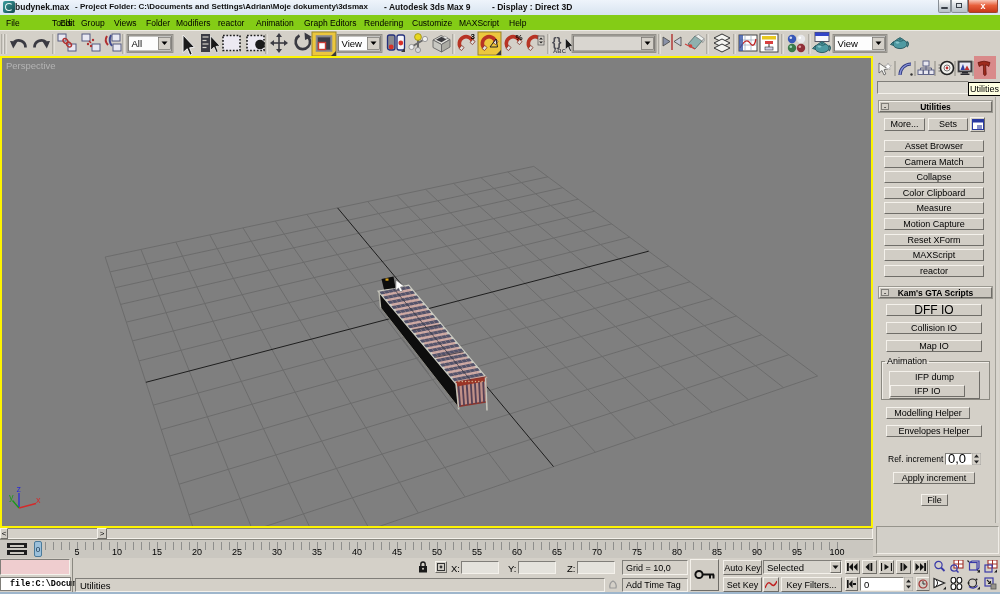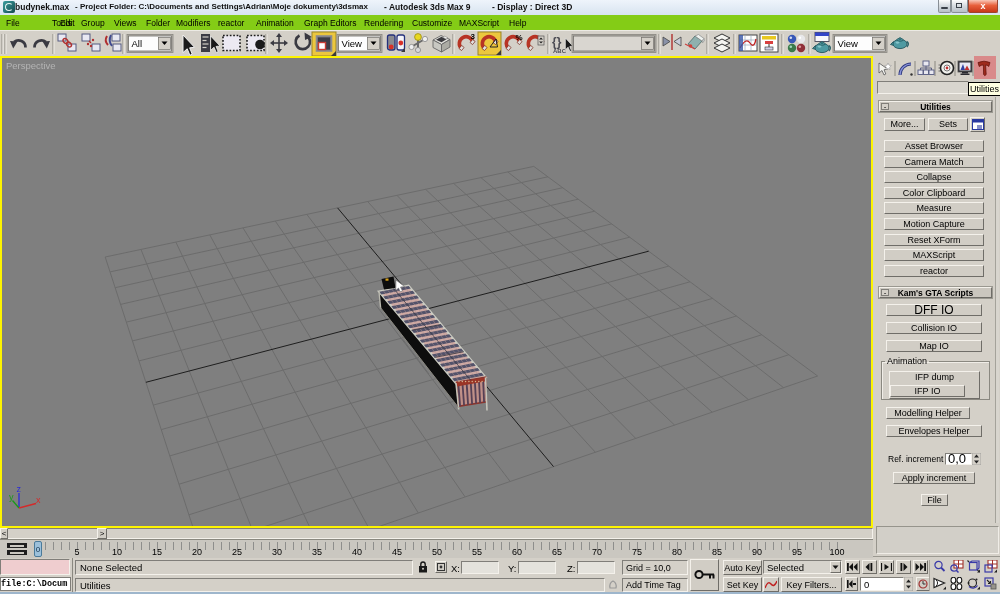--- a/index.html
+++ b/index.html
@@ -625,23 +625,22 @@
   <div class="abs" style="left:3px;top:1.5px;width:14px;height:2px;background:#cac7c0;"></div>
   <div class="abs" style="left:3px;top:8.5px;width:14px;height:2px;background:#cac7c0;"></div>
  </div>
  <div class="abs" style="left:34px;top:1px;width:8px;height:16px;background:#9cc0da;border:1px solid #4a7a9a;border-radius:2px;color:#10304c;font-size:8px;text-align:center;line-height:15px;">0</div>
 </div>
 
 <div class="abs" style="left:876px;top:526px;width:123px;height:28px;background:#d2cfc8;border:1px solid;border-color:#96948c #f0ede7 #f0ede7 #96948c;"></div>
 <div class="abs" style="left:873px;top:556px;width:127px;height:1px;background:#9a9890;"></div>
 <div class="abs" id="statusbar" style="left:0;top:558px;width:1000px;height:34px;background:#d4d0c8;">
     <div class="abs sunken" style="left:0;top:1px;width:70px;height:16px;background:#efcdcf;"></div>
-<div class="abs" style="left:0;top:19px;width:71px;height:14px;background:#fff;border:1px solid #807e79;font-family:'Liberation Mono',monospace;font-weight:700;font-size:8.5px;line-height:12px;color:#000;white-space:pre;">file:C:\Docum</div>
+<div class="abs" style="left:0;top:19px;width:71px;height:14px;background:#fff;border:1px solid #807e79;font-family:'Liberation Mono',monospace;font-weight:700;font-size:8.5px;line-height:12px;color:#000;white-space:pre;padding-left:9px;">file:C:\Docum</div>
 <div class="abs" style="left:72px;top:0;width:1px;height:34px;background:#8a8880;"></div>
-<div class="abs sunken" style="left:75px;top:2px;width:338px;height:15px;font-size:9.5px;line-height:14px;color:#000;padding-left:4px;">None Selected</div>
 <div class="abs sunken" style="left:75px;top:20px;width:530px;height:14px;font-size:9.5px;line-height:13px;color:#000;padding-left:4px;">Utilities</div>
 <svg class="abs" style="left:418px;top:3px" width="10" height="12">
       <rect x="1" y="5" width="8" height="6.5" fill="#1a1a1a"></rect>
       <path d="M2.8 5 L2.8 3.2 A2.2 2.2 0 0 1 7.2 3.2 L7.2 5" fill="none" stroke="#1a1a1a" stroke-width="1.4"></path>
       <circle cx="5" cy="7.8" r="1" fill="#d4d0c8"></circle>
     </svg>
 <div class="abs btn" style="left:435px;top:3px;width:12px;height:12px;"></div>
 <svg class="abs" style="left:437px;top:5px" width="8" height="8">
       <rect x="0.5" y="0.5" width="7" height="7" fill="none" stroke="#333" stroke-width="1"></rect>
       <circle cx="4" cy="4" r="1.4" fill="#333"></circle>

